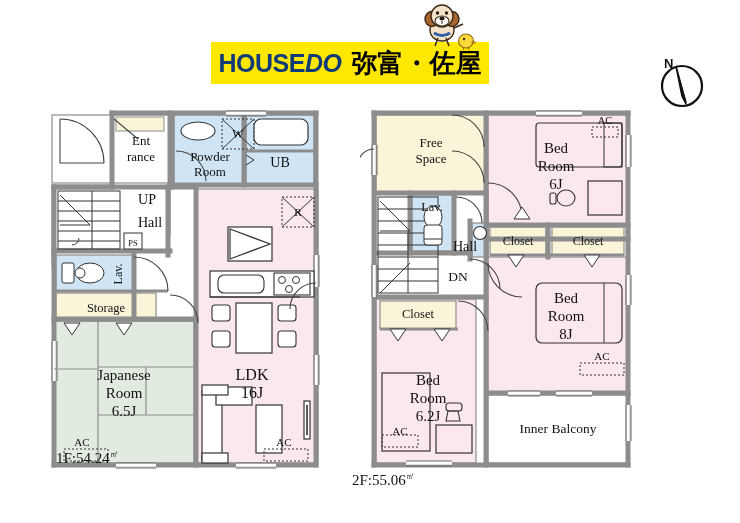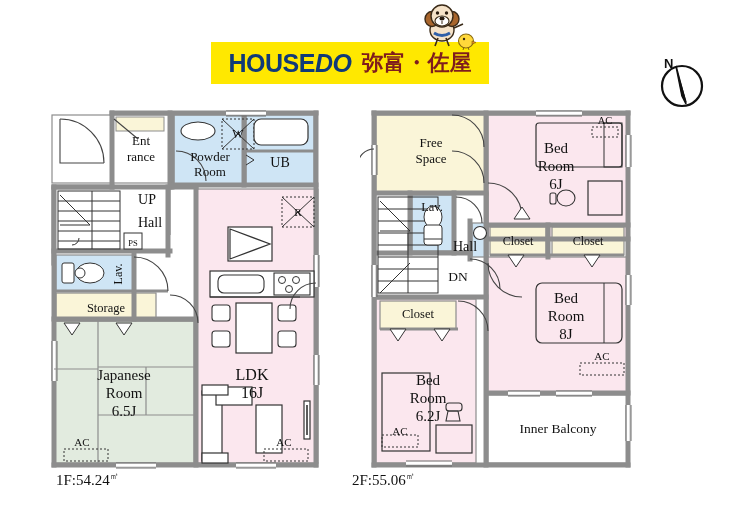--- a/index.html
+++ b/index.html
@@ -5,38 +5,38 @@
   html,body{margin:0;padding:0;background:#fff;}
   body{width:740px;height:523px;position:relative;overflow:hidden;
        font-family:"Liberation Serif",serif;color:#111;}
 
   
   #logo-band{position:absolute;left:211px;top:42px;width:278px;height:42px;
              background:#ffe800;display:flex;align-items:center;justify-content:center;gap:10px;}
   #logo-text{font-family:"Liberation Sans",sans-serif;font-weight:bold;font-size:25px;
              color:#103a78;letter-spacing:-.5px;white-space:nowrap;}
   #logo-text .ital{font-style:italic;}
-  #logo-jp{font-family:"DejaVu Sans",sans-serif;font-weight:bold;font-size:22px;
-           color:#7f1d1d;white-space:nowrap;}
+  #logo-jp{font-family:"DejaVu Sans",sans-serif;font-weight:bold;font-size:26px;
+           color:#000000;white-space:nowrap;}
   #mascot{position:absolute;left:418px;top:2px;width:62px;height:46px;}
   #mascot-bird{position:absolute;left:456px;top:30px;width:22px;height:20px;}
 
   
   #compass{position:absolute;left:660px;top:58px;width:44px;height:52px;}
   #compass-n{position:absolute;left:664px;top:56px;font-family:"Liberation Sans",sans-serif;
              font-weight:bold;font-size:13px;}
 
   
   .floor{position:absolute;}
   #floor1{left:50px;top:105px;width:282px;height:370px;}
   #floor2{left:360px;top:105px;width:300px;height:370px;}
 
   .area-label{position:absolute;font-family:"Liberation Serif",serif;font-size:15px;
               white-space:nowrap;}
-  #f1-area{left:56px;top:470px;}
+  #f1-area{left:56px;top:448px;}
   #f2-area{left:352px;top:470px;}
   .area-label sup{font-size:9px;}
 
   
   .rt{font-family:"Liberation Serif",serif;text-anchor:middle;fill:#111;}
 </style>
 </head>
 <body>
 
 <div id="logo-band">

